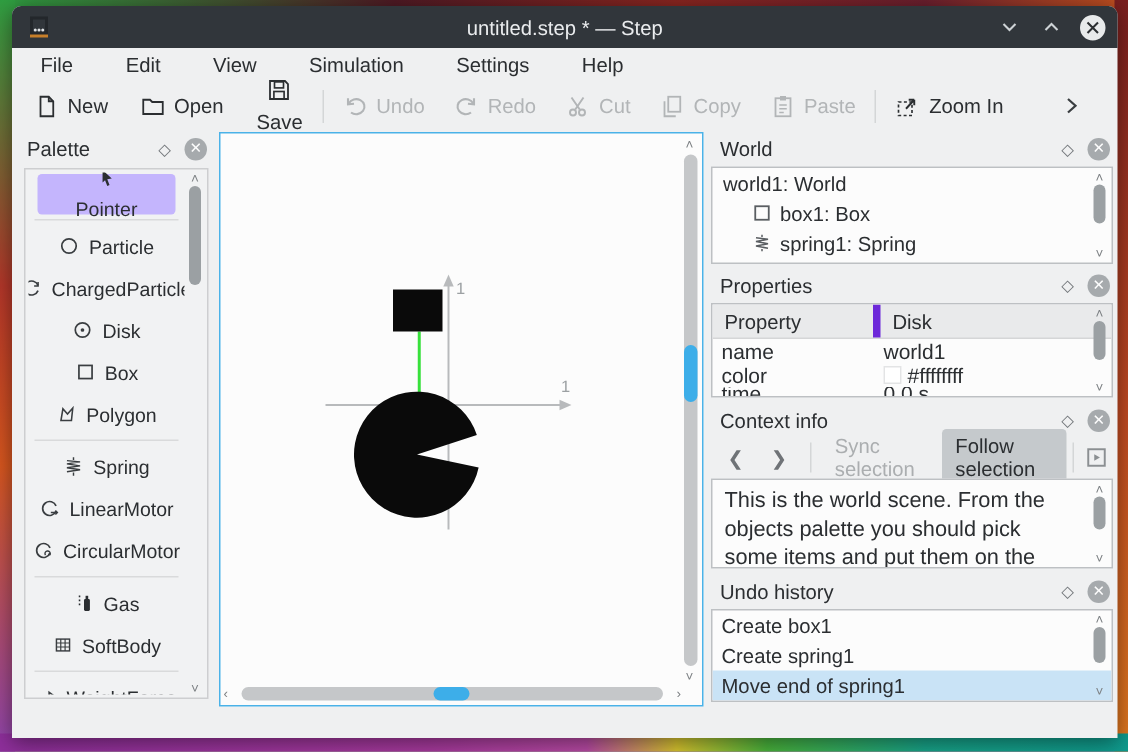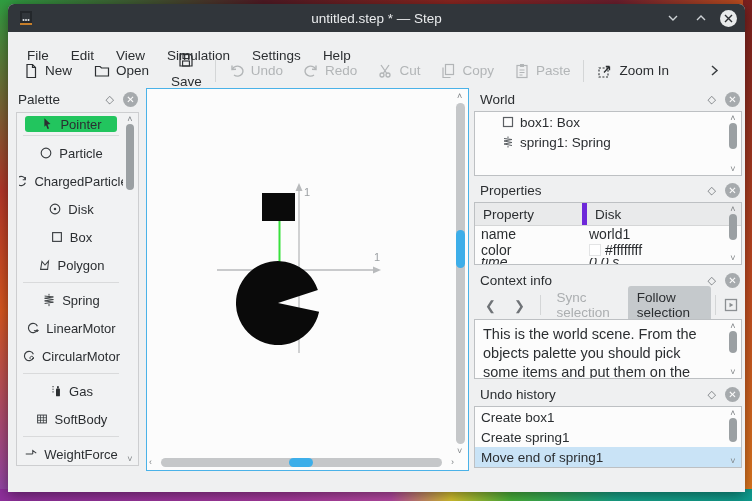--- a/index.html
+++ b/index.html
@@ -21,21 +21,21 @@
   }
   
   .titlebar { position:absolute; left:0; top:0; right:0; height:28px; background:#31363b;
     border-radius:6px 6px 0 0; display:flex; align-items:center; color:#eaecee; }
   .titlebar .appicon { position:absolute; left:9px; top:5px; }
   .titlebar .title { flex:1; text-align:center; font-size:13.5px; }
   .winctrl { position:absolute; top:0; right:8px; height:28px; display:flex; align-items:center; gap:10px; }
   .winbtn { width:18px; height:18px; display:flex; align-items:center; justify-content:center; color:#ced3d6; }
   .closebtn { width:17px; height:17px; border-radius:50%; background:#e8eaeb; display:flex; align-items:center; justify-content:center; color:#2b2e31; }
   
-  .menubar { position:absolute; left:0; top:28px; right:0; height:22px; display:flex; align-items:center; padding-left:10px; gap:4px;margin-top:12px; }
+  .menubar { position:absolute; left:0; top:28px; right:0; height:22px; display:flex; align-items:center; padding-left:10px; gap:17px; }
   .menu-item { padding:2px 9px; font-size:13.5px; }
   
   .toolbar { position:absolute; left:0; top:50px; right:0; height:33px; display:flex; align-items:center; padding:0 8px; }
   .tbtn { display:flex; align-items:center; gap:6px; padding:5px 7px; font-size:13.5px; color:#2b2e31; white-space:nowrap; }
   .tbtn.disabled { color:#b2b5b7; }
   .tsep { width:1px; height:22px; background:#d4d6d7; margin:0 6px; }
   .ic { display:block; }
   
   .panel { position:absolute; }
   .panel-header { height:22px; display:flex; align-items:center; padding:0 4px 0 8px; font-size:13.5px; }
@@ -44,21 +44,21 @@
   .panel-close { width:15px; height:15px; border-radius:50%; background:#a6aaad; color:#fdfdfd; font-size:10px; line-height:15px; text-align:center; }
   .panel-body { position:absolute; left:2px; right:2px; bottom:2px; border:1px solid #bdc0c3; background:#fcfcfc; overflow:hidden; }
   
   .pscroll { position:absolute; right:1px; top:1px; bottom:1px; width:14px; display:flex; flex-direction:column; align-items:center; }
   .pscroll .chev { color:#7d8184; font-size:9px; height:10px; line-height:10px; }
   .pscroll .thumb { width:8px; border-radius:4px; background:#9ba0a3; }
   
   .palette-body { position:absolute; left:6px; right:3px; top:24px; bottom:4px; border:1px solid #cdced0; background:#f1f2f3; overflow:hidden; }
   .pal-list { position:absolute; left:2px; right:15px; top:2px; bottom:2px; overflow:hidden; }
   .pal-item { height:28px; display:flex; align-items:center; justify-content:center; gap:6px; font-size:13px; color:#2b2e31; }
-  .pal-item.selected { height:16px; background:#22c55e; border-radius:3px; margin:1px 6px 0 6px; }
+  .pal-item.selected { height:27px; background:#c4b5fd; border-radius:3px; margin:1px 6px 0 6px;flex-direction:column; }
   .pal-sep { height:1px; background:#d9dadb; margin:3px 4px; }
   
   .canvas { position:absolute; left:138px; top:84px; width:323px; height:383px; background:#fcfcfc; border:1px solid #4ab2e8; }
   .canvas svg.scene { position:absolute; left:0; top:0; }
   .vscroll { position:absolute; right:1px; top:2px; bottom:14px; width:13px; }
   .vscroll .chev, .hscroll .chev { position:absolute; color:#7d8184; font-size:9px; }
   .vscroll .track { position:absolute; left:2px; top:12px; bottom:12px; width:9px; border-radius:4.5px; background:#c5c7c9; }
   .vscroll .bthumb { position:absolute; left:2px; top:139px; width:9px; height:38px; border-radius:4.5px; background:#3daee9; }
   .hscroll { position:absolute; left:2px; right:14px; bottom:1px; height:13px; }
   .hscroll .track { position:absolute; left:12px; right:12px; top:2px; height:9px; border-radius:4.5px; background:#c5c7c9; }
@@ -67,21 +67,21 @@
   .tree-row { height:20px; display:flex; align-items:center; gap:6px; padding-left:7px; font-size:13.5px; }
   .tree-row.indent { padding-left:27px; }
   
   .prop-head { height:23px; display:flex; background:#e9eaeb; border-bottom:1px solid #d5d6d7; font-size:13.5px; align-items:center; }
   .prop-head .c1 { width:112px; padding-left:8px; border-right:5px solid #6d28d9; height:100%; display:flex; align-items:center; }
   .prop-head .c2 { padding-left:8px; }
   .prop-row { height:16px; display:flex; align-items:center; font-size:14px; }
   .prop-row .c1 { width:112px; padding-left:6px; }
   .prop-row .c2 { display:flex; align-items:center; gap:4px; padding-left:2px; }
   .swatch { width:12px; height:12px; background:#ffffff; border:1px solid #e3e4e5; }
-  .prop-row.clipped { height:7px; overflow:hidden;font-style:italic; }
+  .prop-row.clipped { height:7px; overflow:hidden; }
   
   .ctx-toolbar { position:absolute; left:2px; right:2px; top:22px; height:28px; display:flex; align-items:center; gap:4px; padding:0 4px; }
   .ctx-nav { color:#6f7377; font-size:13px; padding:2px 7px; }
   .ctx-sep { width:1px; height:20px; background:#d4d6d7; margin:0 4px; }
   .ctx-sync { color:#abaeb0; font-size:13.5px; padding:3px 8px; }
   .ctx-follow { background:#c5c9cc; border-radius:3px; font-size:13.5px; padding:4px 9px; color:#2b2e31; }
   .ctx-browser { margin-left:auto; width:20px; height:20px; display:flex; align-items:center; justify-content:center; }
   .ctx-body { position:absolute; left:2px; right:2px; top:50px; bottom:2px; border:1px solid #bdc0c3; background:#fcfcfc; overflow:hidden; }
   .ctx-text { padding:5px 8px 0 8px; font-size:14.5px; line-height:19px; color:#2b2e31; width:246px; }
   
@@ -381,20 +381,23 @@
     </div>
   </div>
 
   <div class="panel" style="left:464px; top:84px; width:272px; height:90px;">
     <div class="panel-header">
       <span class="ph-title">World</span>
       <span class="float-diamond">◇</span>
       <span class="panel-close">✕</span>
     </div>
     <div class="panel-body" style="top:23px;">
+      <div class="tree-row">
+        <span>world1: World</span>
+      </div>
       <div class="tree-row indent">
         <span>
             <svg class="ic" width="12" height="12" viewBox="0 0 12 12">
               <rect x="1.5" y="1.5" width="9" height="9" fill="none" stroke="#5a5e62" stroke-width="1.2"></rect>
             </svg>
           </span>
         <span>box1: Box</span>
       </div>
       <div class="tree-row indent">
         <span>

